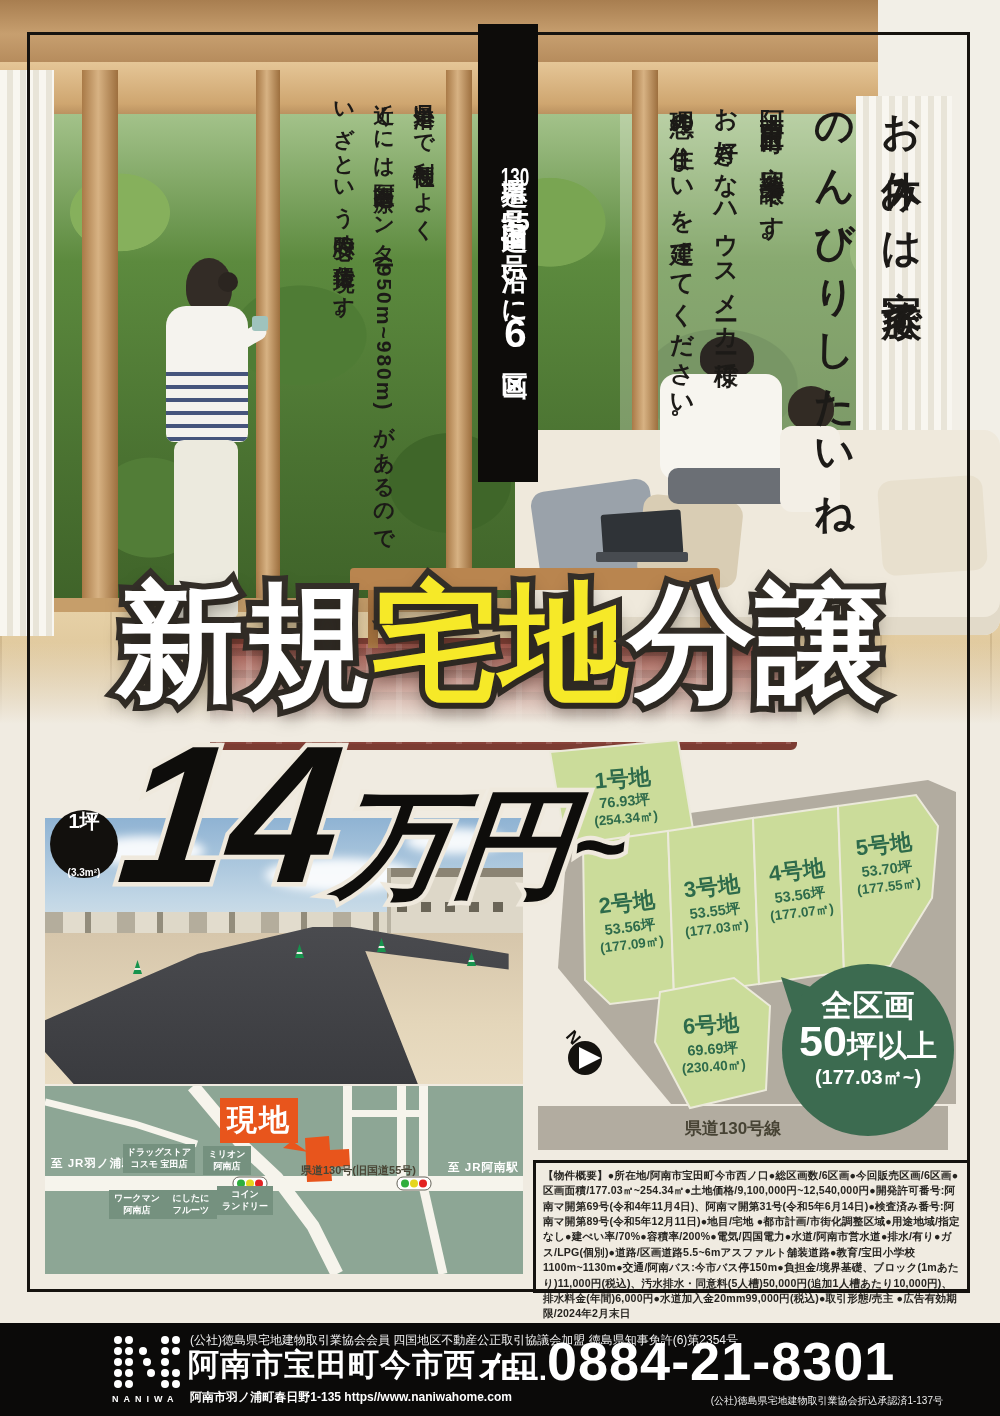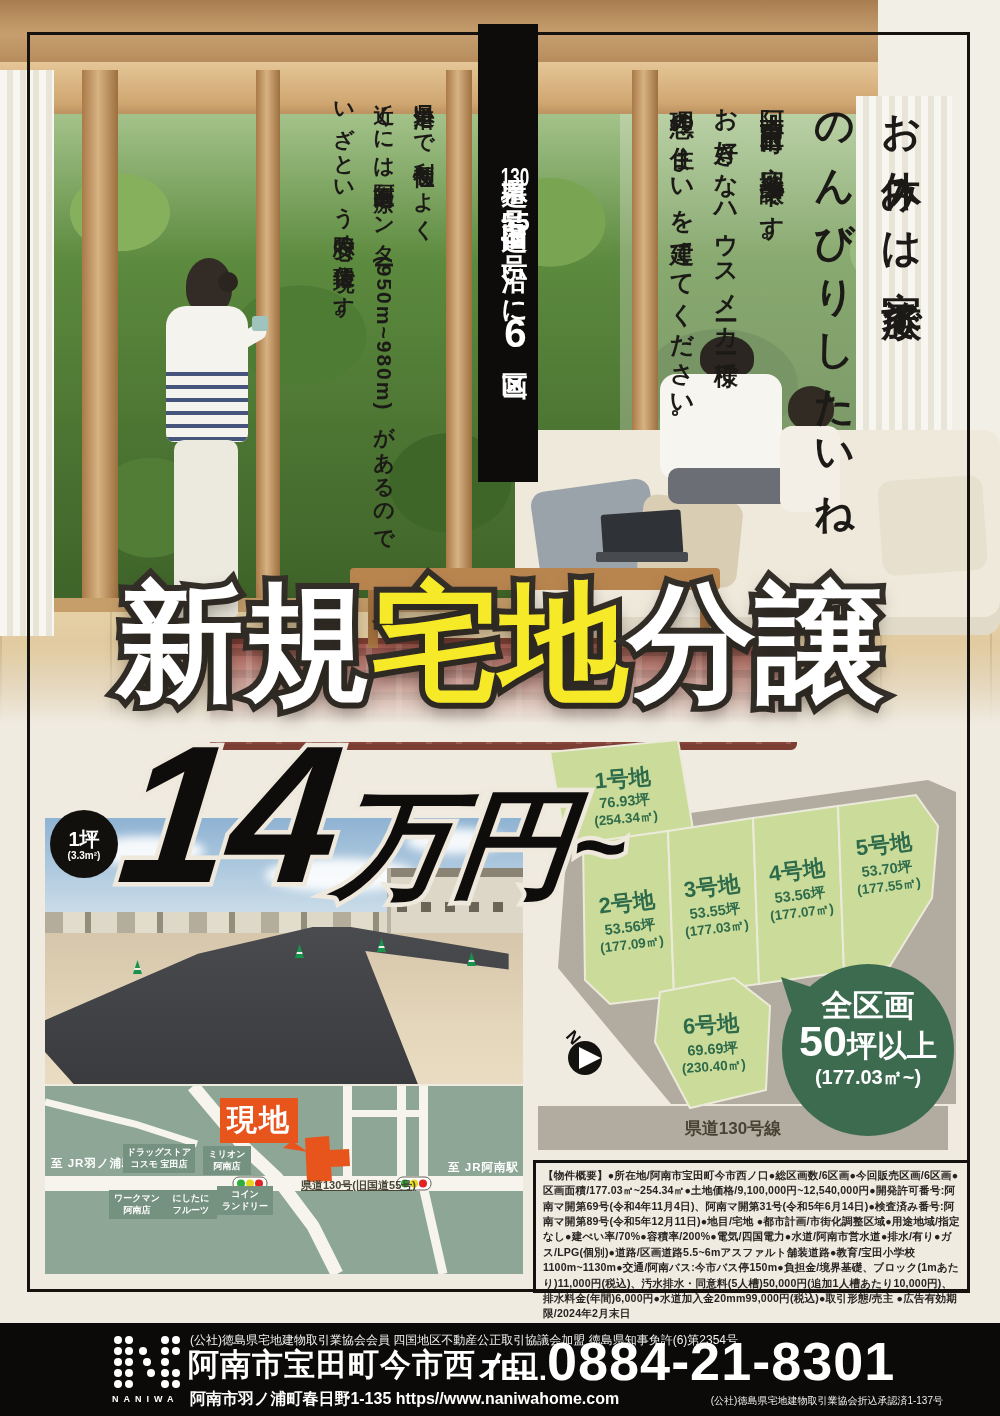--- a/index.html
+++ b/index.html
@@ -91,21 +91,21 @@
     text-shadow:0 6px 16px rgba(30,25,18,.55);}
   .title-main{position:absolute;top:578px;left:0;width:100%;text-align:center;z-index:8;
     font-size:128px;font-weight:900;color:#fff;line-height:1.02;letter-spacing:0;
     -webkit-text-stroke:12px #35302a;paint-order:stroke fill;
     text-shadow:0 8px 18px rgba(30,25,18,.6);}
   .title-main .hl{color:#f6e928;}
 
   
   .price{position:absolute;left:44px;top:722px;height:172px;display:flex;align-items:flex-end;z-index:9;color:#0e0d0b;}
   .p-circle{width:68px;height:68px;border-radius:50%;background:#12100d;color:#fff;text-align:center;
-    margin:0 4px 16px 6px;display:flex;flex-direction:column;justify-content:center;line-height:1.1;}
+    margin:0 4px 16px 6px;display:flex;flex-direction:column;justify-content:space-between;line-height:1.1;}
   .p-circle .u1{font-size:20px;font-weight:800;}
   .p-circle .u2{font-size:10px;font-weight:700;}
   .p-num,.p-cur,.p-tilde{font-style:italic;font-weight:900;
     -webkit-text-stroke:9px #efe9dd;paint-order:stroke fill;transform:skewX(-6deg);}
   .p-num{font-size:196px;line-height:.8;}
   .p-cur{font-size:118px;line-height:.85;margin-left:-4px;}
   .p-tilde{font-size:92px;line-height:.9;margin-bottom:6px;}
 
   
   .land{position:absolute;left:45px;top:818px;width:478px;height:266px;overflow:hidden;z-index:2;background:#e4d6ba;}
@@ -139,38 +139,38 @@
   .map svg{position:absolute;left:0;top:0;}
   .m-label{position:absolute;color:#fff;font-weight:700;white-space:pre-line;}
   .m-poi{background:#75917f;font-size:9px;line-height:1.3;padding:3px 3px;text-align:center;}
   .mp-drug{left:78px;top:58px;width:66px;}
   .mp-million{left:158px;top:60px;width:42px;}
   .mp-work{left:64px;top:104px;width:50px;}
   .mp-fruit{left:120px;top:104px;width:46px;}
   .mp-laun{left:172px;top:100px;width:50px;}
   .m-station{font-size:11.5px;letter-spacing:1px;}
   .ms-l{left:6px;top:70px;} .ms-r{right:4px;top:74px;}
-  .m-roadlabel{position:absolute;left:256px;top:92px;color:#4a4636;font-size:11px;font-weight:800;white-space:nowrap;text-decoration:underline;}
+  .m-roadlabel{position:absolute;left:256px;top:77px;color:#4a4636;font-size:11px;font-weight:800;white-space:nowrap;}
   .m-school{right:0;top:124px;width:94px;height:64px;background:#5c6d78;font-size:9.5px;line-height:1.45;
     text-align:center;padding-top:9px;box-sizing:border-box;}
   .m-genchi{position:absolute;left:175px;top:12px;width:78px;height:45px;background:#e8551c;color:#fff;
     font-size:30px;font-weight:900;display:flex;align-items:center;justify-content:center;letter-spacing:2px;}
 
   
   .outline{position:absolute;left:533px;top:1160px;width:437px;height:133px;box-sizing:border-box;z-index:3;
     border:3px solid #14120f;padding:5px 7px;font-size:10.6px;line-height:1.45;letter-spacing:.2px;
     font-weight:600;color:#262420;}
 
   
   .footer{position:absolute;left:0;top:1323px;width:1000px;height:93px;background:#0b0a09;color:#fff;z-index:10;}
   .f-logo{position:absolute;left:112px;top:1334px;z-index:11;}
   .f-logoname{position:absolute;left:112px;top:1394px;z-index:11;font-size:9px;letter-spacing:5px;color:#fff;font-weight:700;}
   .f-member{position:absolute;left:190px;top:1332px;z-index:11;font-size:12px;color:#f2f2f2;}
   .f-company{position:absolute;left:188px;top:1344px;z-index:11;font-size:31px;font-weight:900;color:#fff;letter-spacing:1px;}
-  .f-addr{position:absolute;left:190px;top:1389px;z-index:11;font-size:16px;font-weight:600;color:#fff;}
+  .f-addr{position:absolute;left:190px;top:1389px;z-index:11;font-size:12px;font-weight:600;color:#fff;}
   .f-tel{position:absolute;left:482px;top:1330px;z-index:11;display:flex;align-items:baseline;color:#fff;}
   .f-tel .tl{font-size:30px;font-weight:800;}
   .f-tel .tn{font-size:54px;font-weight:800;letter-spacing:1px;}
   .f-approval{position:absolute;right:57px;top:1394px;z-index:11;font-size:10px;color:#eee;}
 </style>
 </head>
 <body>
 
 <div class="page">
 

